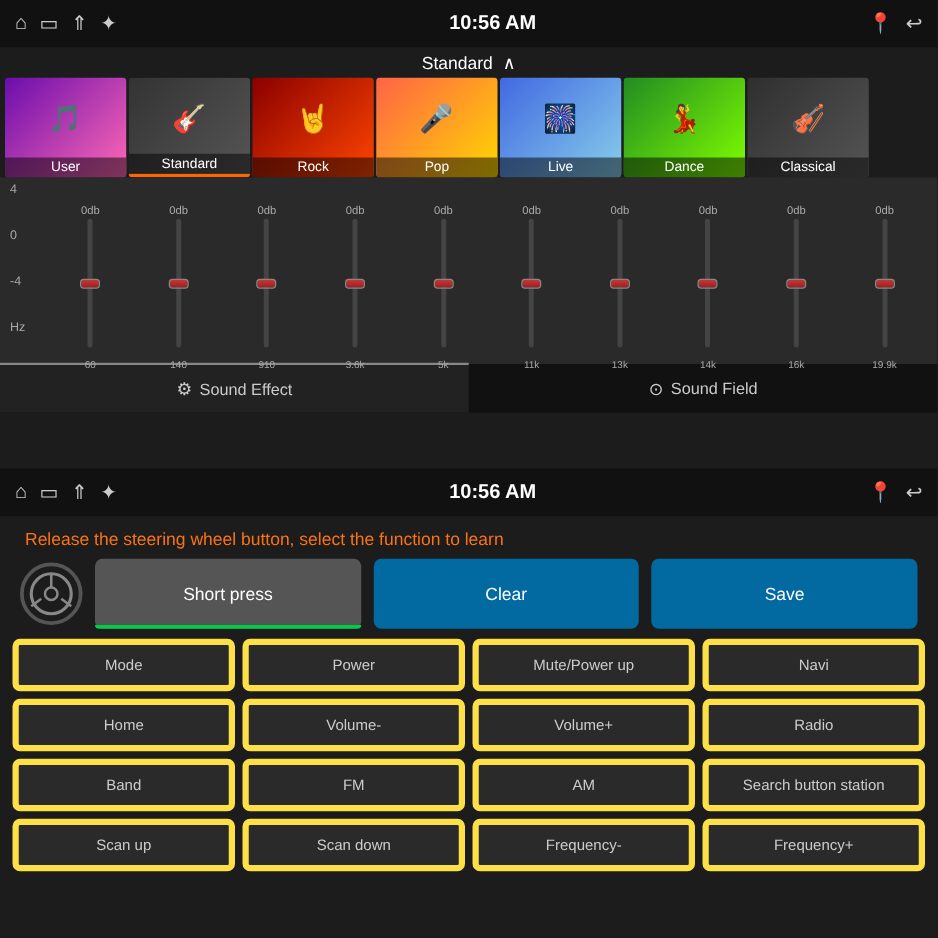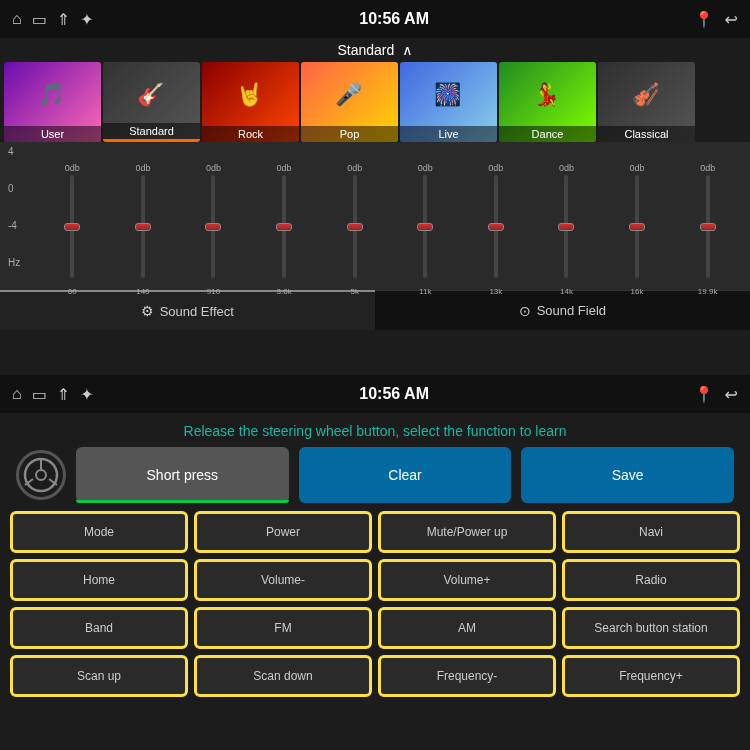--- a/index.html
+++ b/index.html
@@ -217,22 +217,22 @@
     .status-bar2 {
       display: flex;
       align-items: center;
       justify-content: space-between;
       padding: 6px 12px;
       background: #111;
       height: 38px;
     }
 
     .instruction-text {
-      text-align: center;
-      color: #14b8a6;
+      text-align: left;
+      color: #f97316;
       font-size: 14px;
       padding: 10px 20px 8px;
     }
 
     
     .action-row {
       display: flex;
       align-items: center;
       padding: 0 16px;
       gap: 10px;
@@ -280,21 +280,21 @@
     
     .func-grid {
       display: grid;
       grid-template-columns: repeat(4, 1fr);
       gap: 6px;
       padding: 0 10px;
     }
     .func-btn {
       height: 42px;
       background: #2a2a2a;
-      border: 3px solid #fde047;
+      border: 5px solid #fde047;
       border-radius: 6px;
       color: #ccc;
       font-size: 12px;
       cursor: pointer;
       text-align: center;
       display: flex;
       align-items: center;
       justify-content: center;
     }
   </style>

